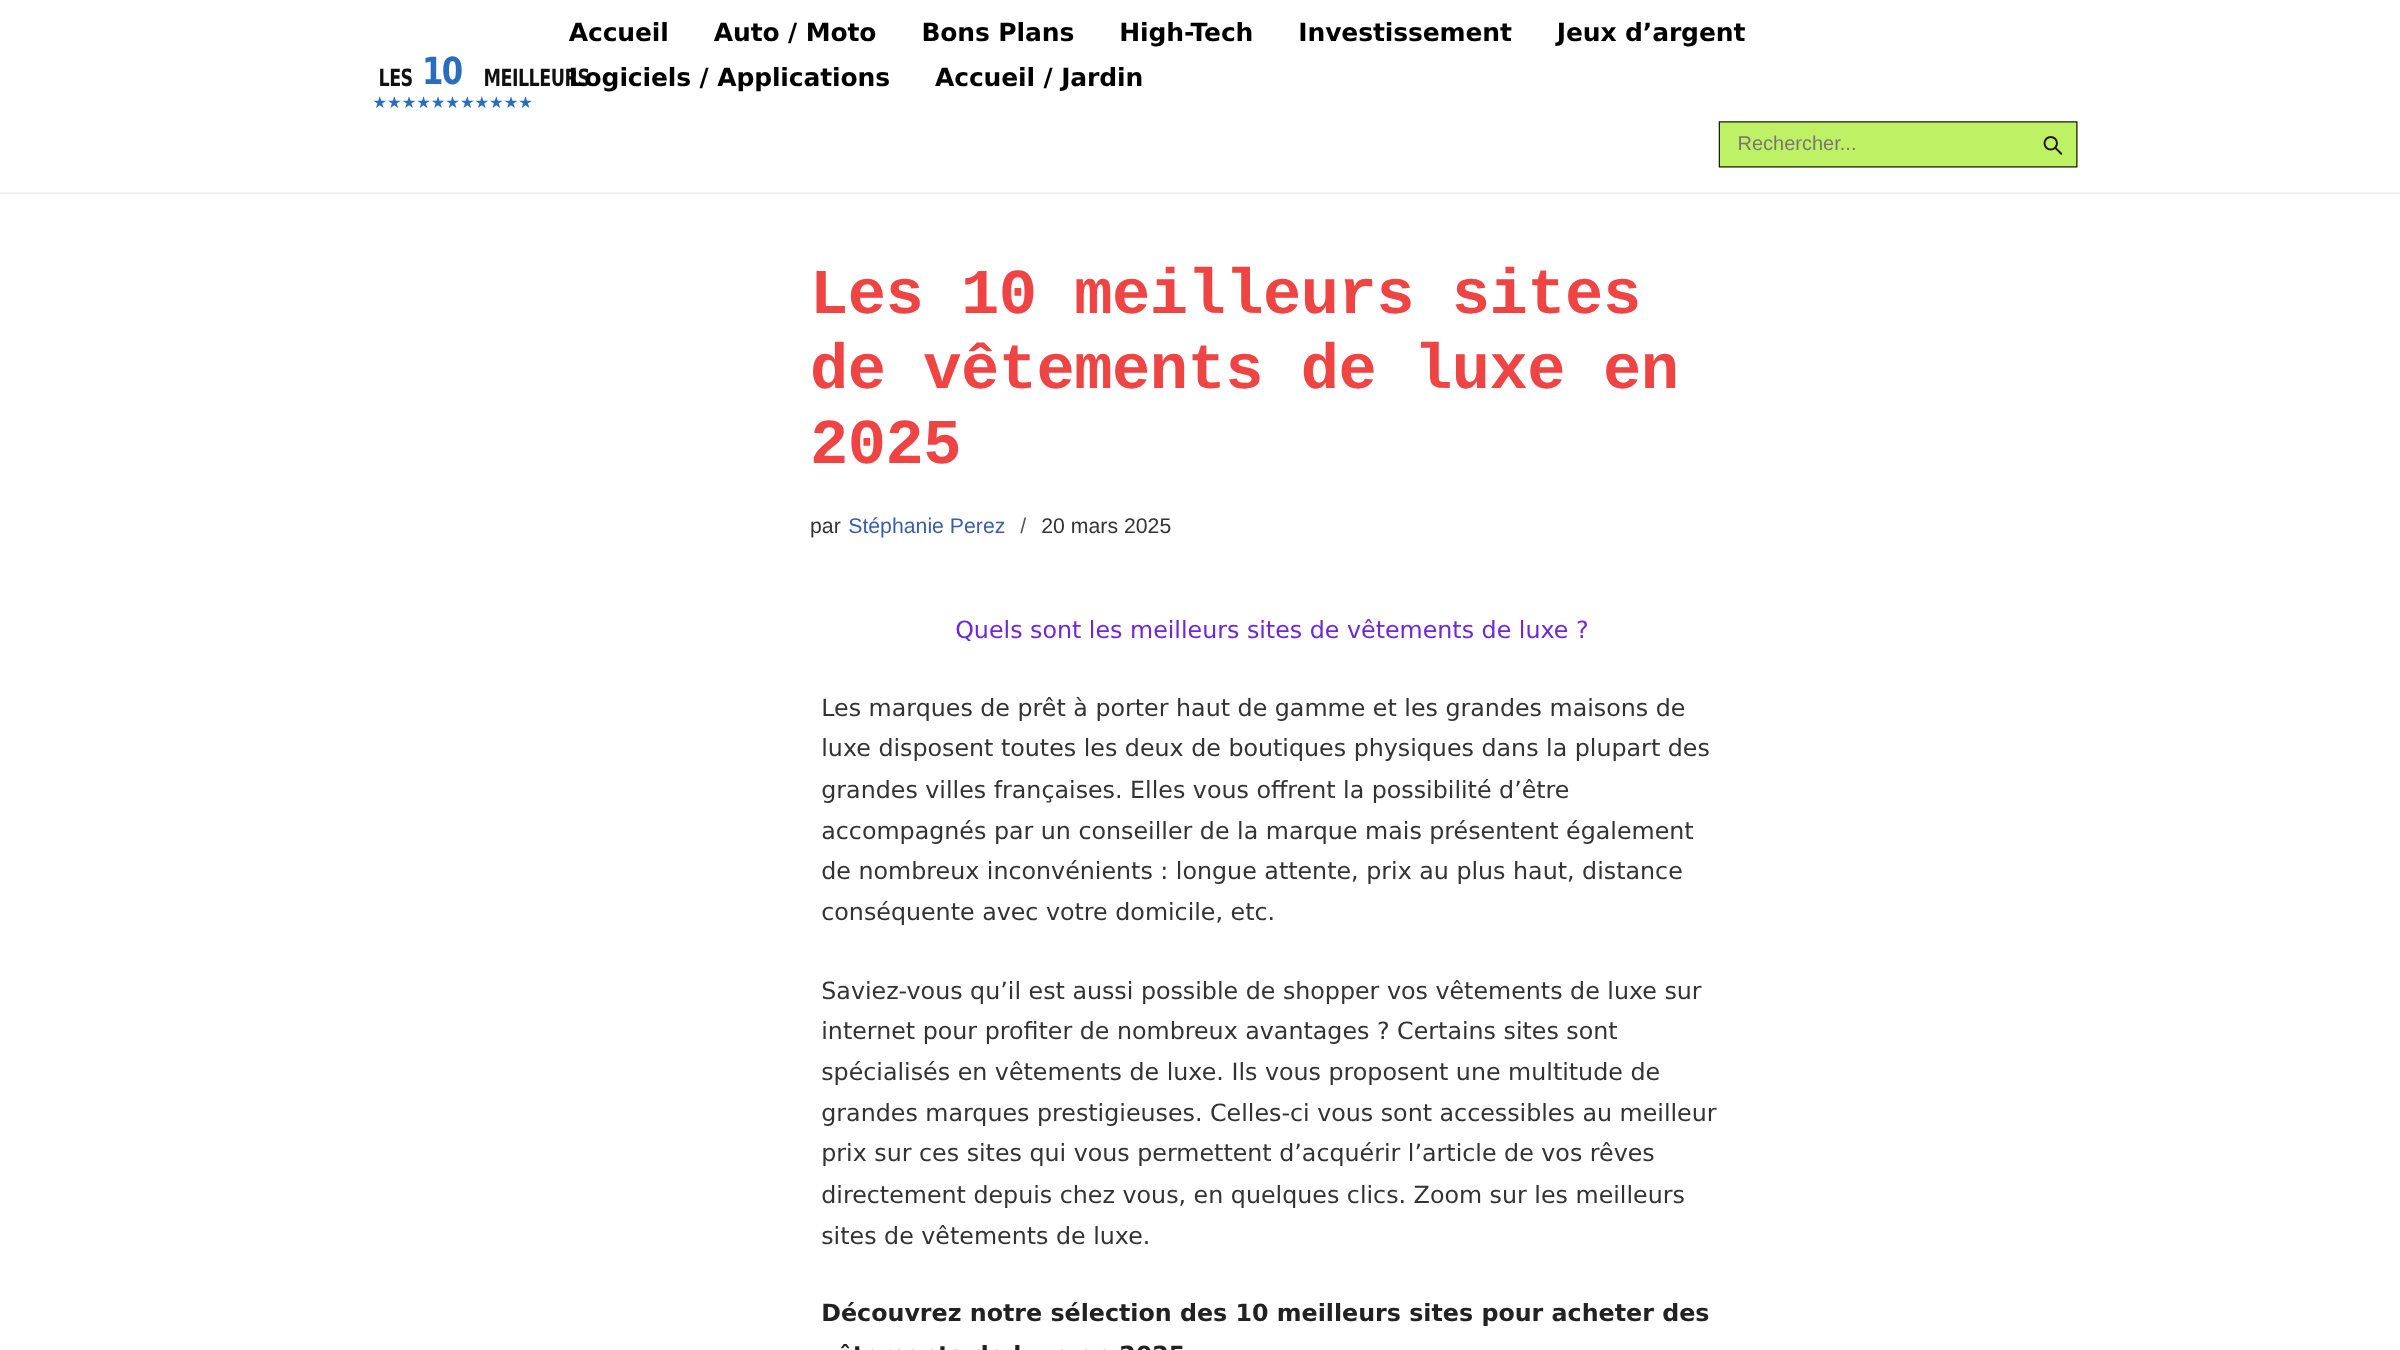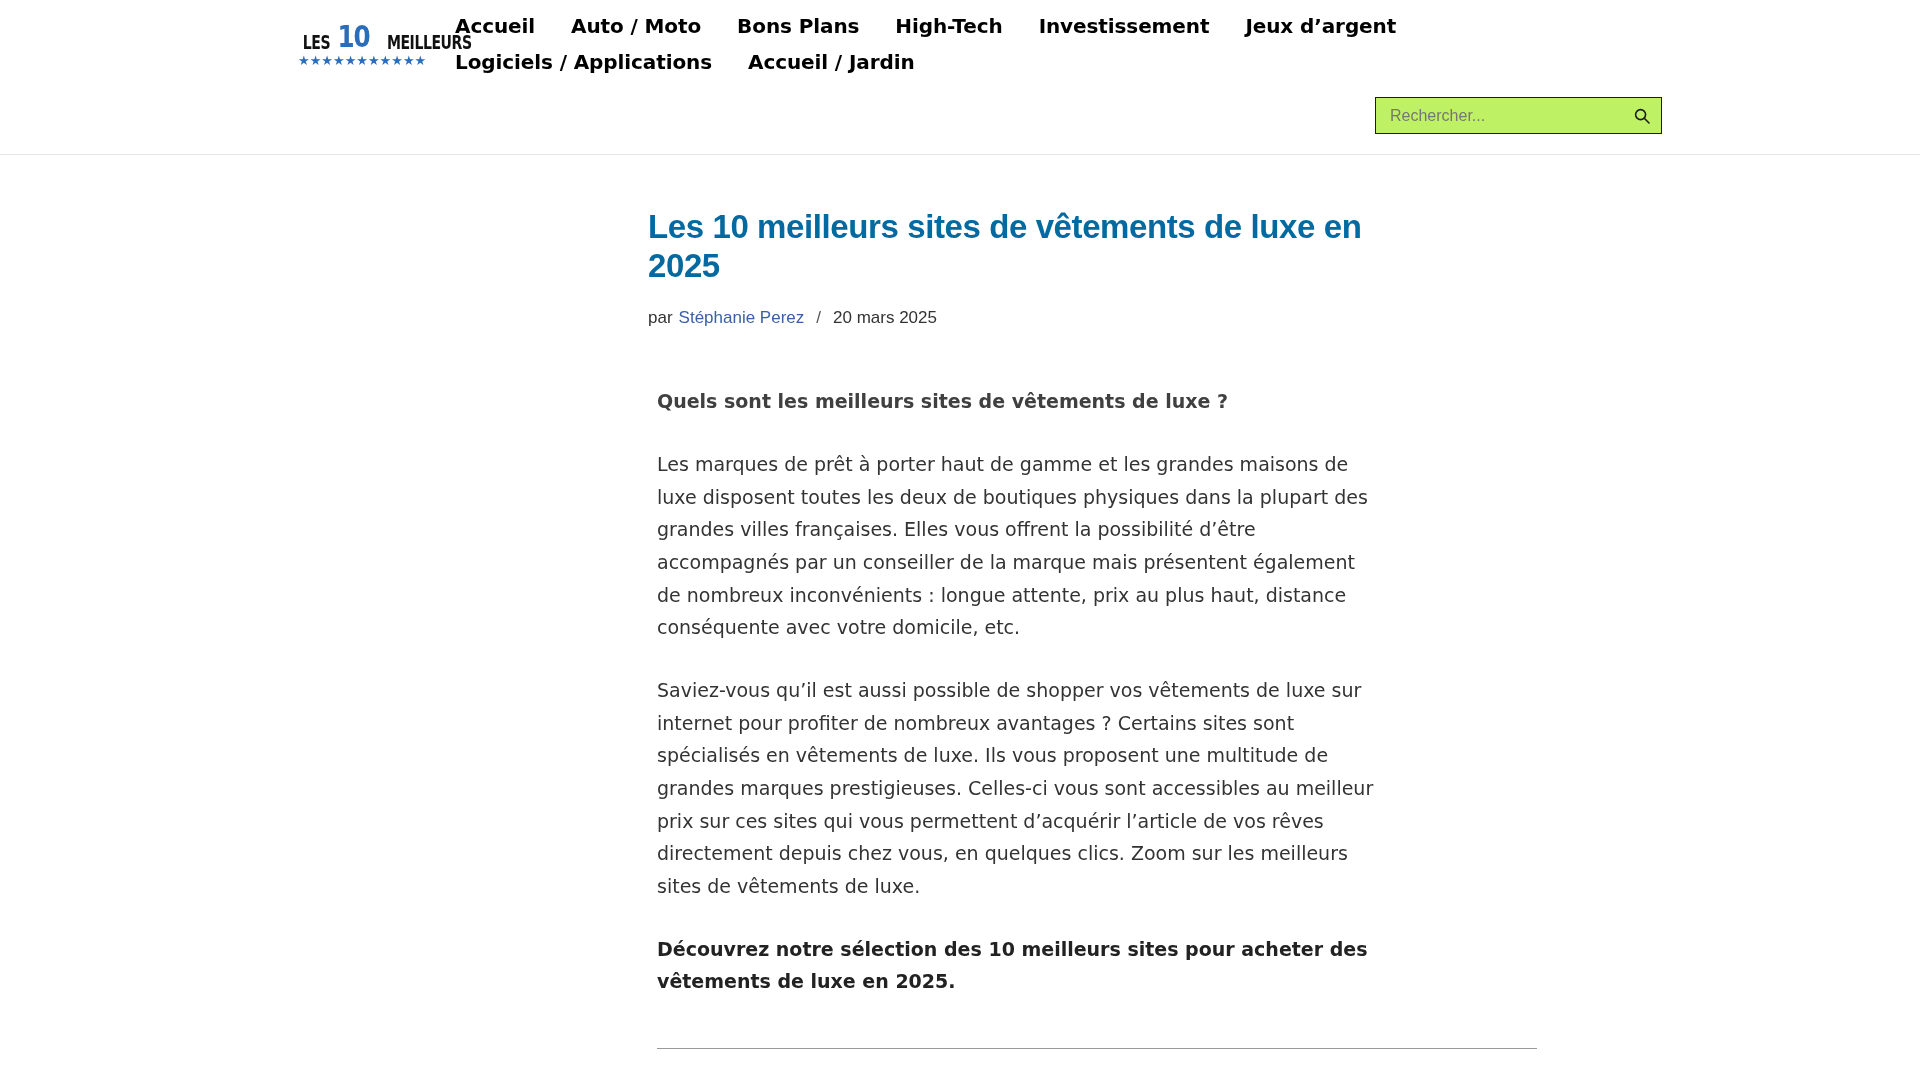--- a/index.html
+++ b/index.html
@@ -33,20 +33,21 @@
     width: 130px;
     text-decoration: none;
     display: block;
   }
   .logo-wordmark {
     display: flex;
     align-items: flex-end;
     justify-content: space-between;
     line-height: 1;
     white-space: nowrap;
+    margin-top: 21px;
   }
   .logo-les, .logo-meilleurs {
     font-family: "Liberation Sans Narrow", "DejaVu Sans", sans-serif;
     font-weight: 700;
     font-size: 19px;
     letter-spacing: -0.6px;
     color: #111111;
     transform: scaleX(0.74);
     transform-origin: bottom center;
   }
@@ -138,25 +139,25 @@
 
   
   .article {
     width: 730px;
     margin: 0 auto;
     padding-top: 53px;
     position: relative;
     left: 53px;
   }
   .article-title {
-    font-family: Liberation Sans, sans-serif;
-    font-size: 33px;
+    font-family: Liberation Mono, monospace;
+    font-size: 51px;
     font-weight: 700;
     line-height: 1.18;
-    color: #0369a1;
+    color: #ef4444;
     letter-spacing: -0.4px;
     max-width: 900px;
   }
   .article-meta {
     margin-top: 22px;
     font-family: "Liberation Sans", sans-serif;
     font-size: 17px;
     color: #333333;
     display: flex;
     align-items: baseline;
@@ -168,23 +169,24 @@
   }
   .meta-sep { color: #555555; margin: 0 6px; }
 
   .article-body {
     margin-top: 62px;
     padding-left: 9px;
   }
   .body-heading {
     font-family: "Liberation Sans Narrow", "DejaVu Sans", sans-serif;
     font-size: 19px;
-    font-weight: 700;
-    color: #404040;
+    font-weight: 400;
+    color: #6d28d9;
     margin-bottom: 36px;
+    text-align: center;
   }
   .body-para {
     font-family: "Liberation Sans Narrow", "DejaVu Sans", sans-serif;
     font-size: 19px;
     line-height: 1.72;
     color: #333333;
     margin-bottom: 30px;
     max-width: 880px;
   }
   .body-para.strong {

